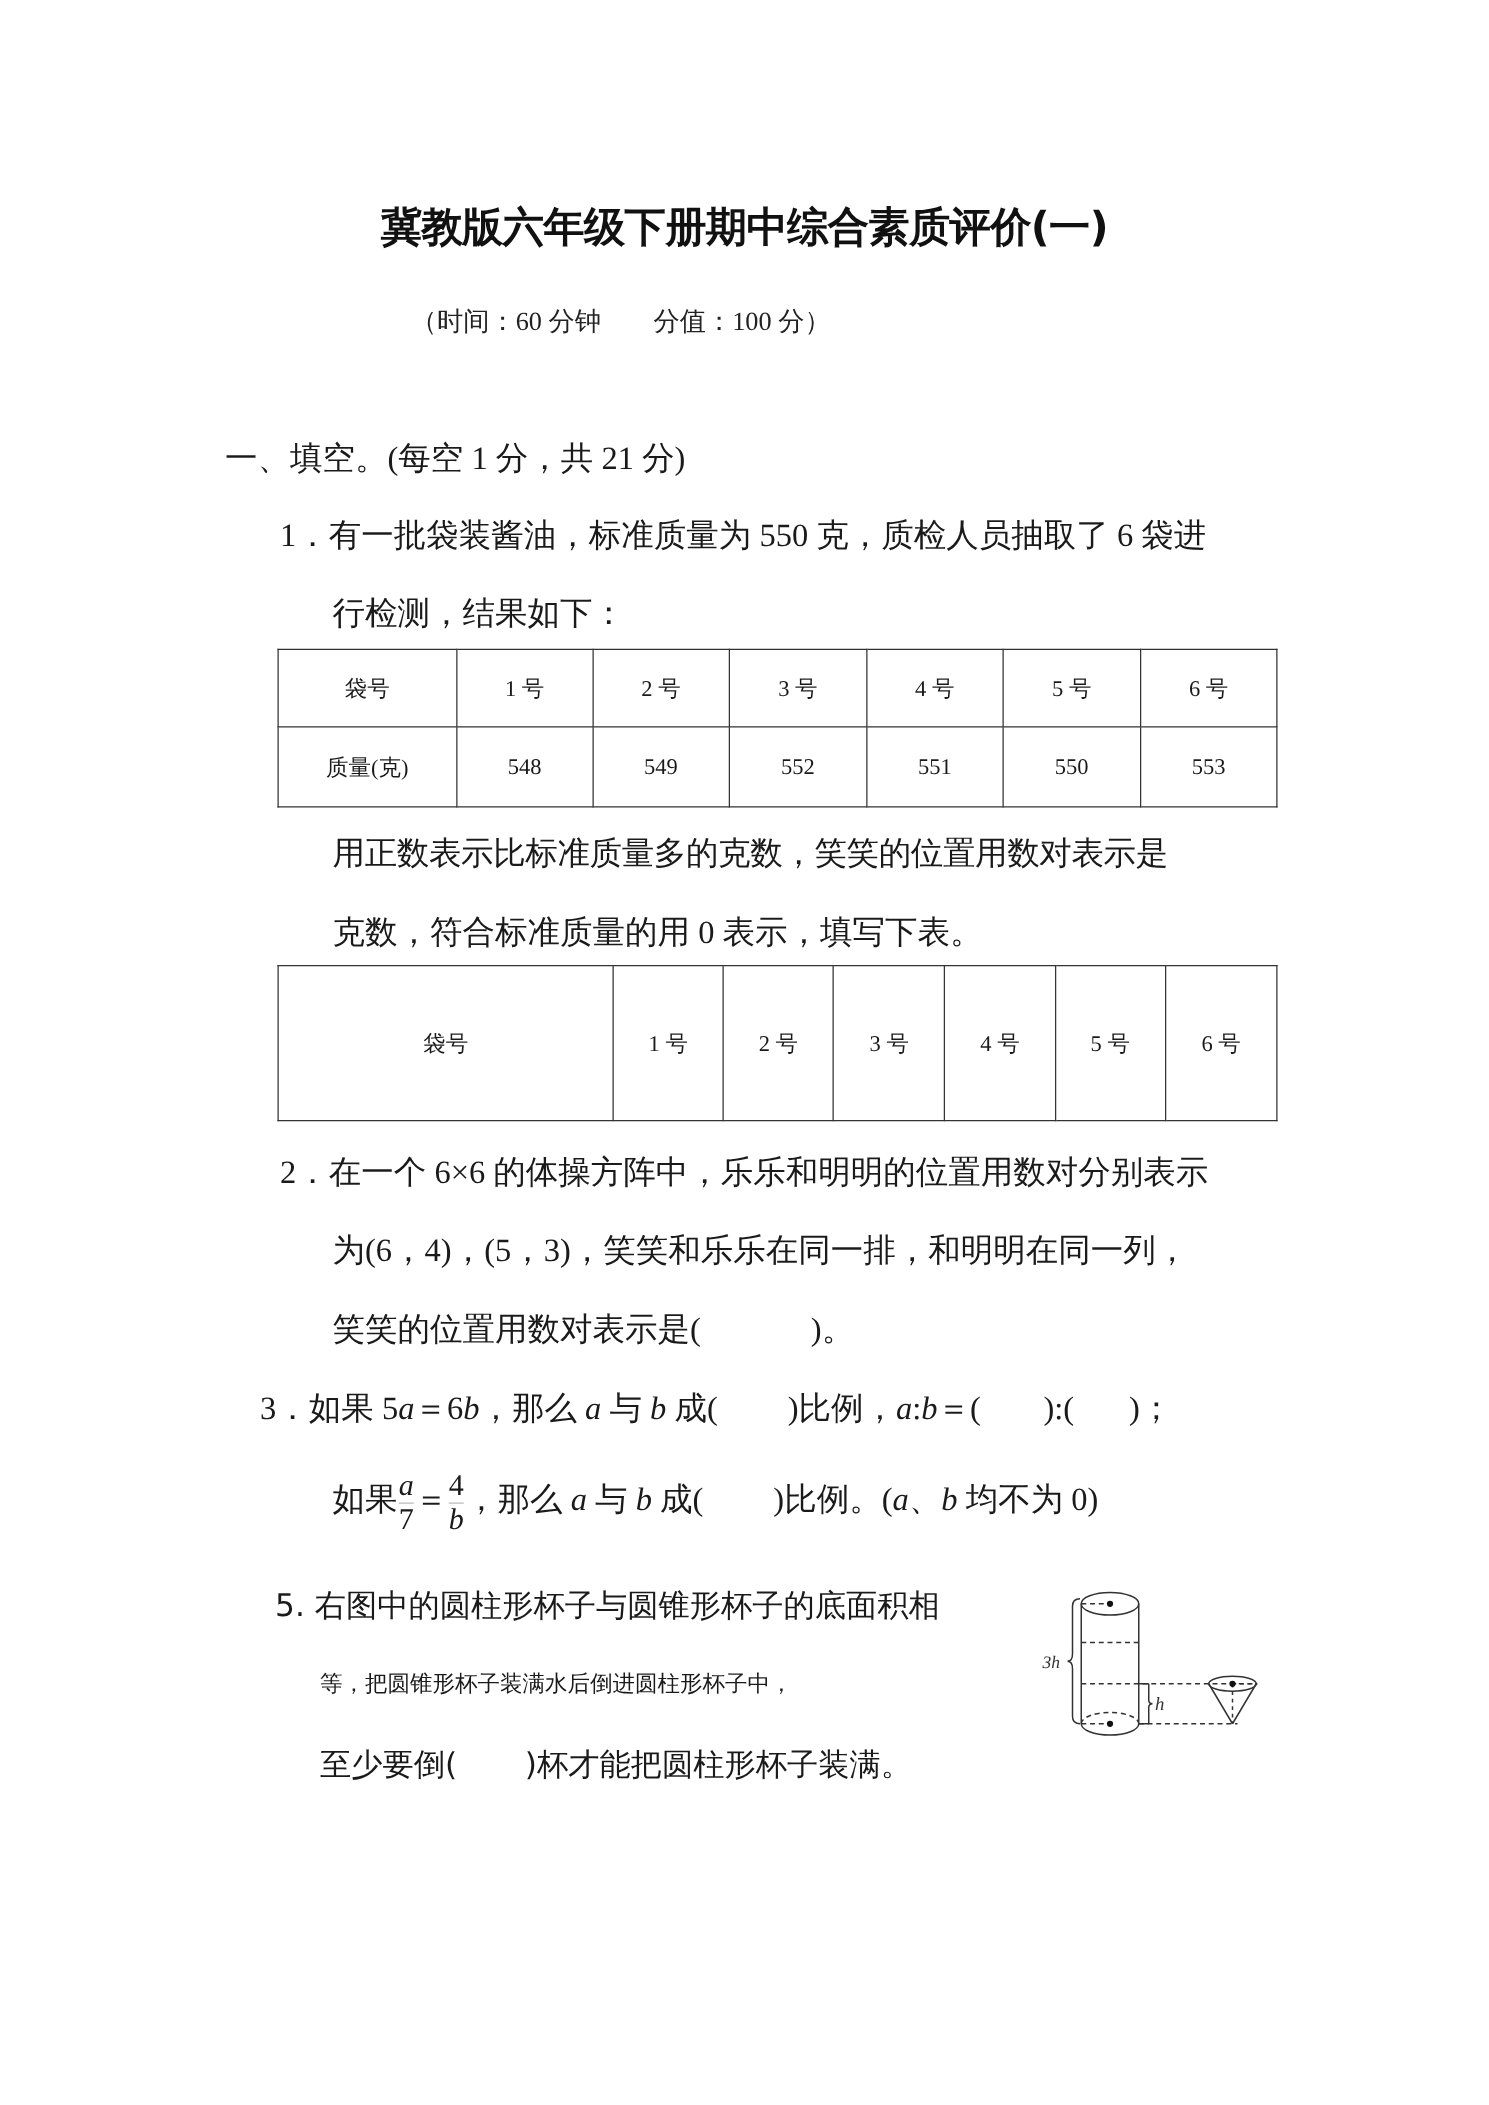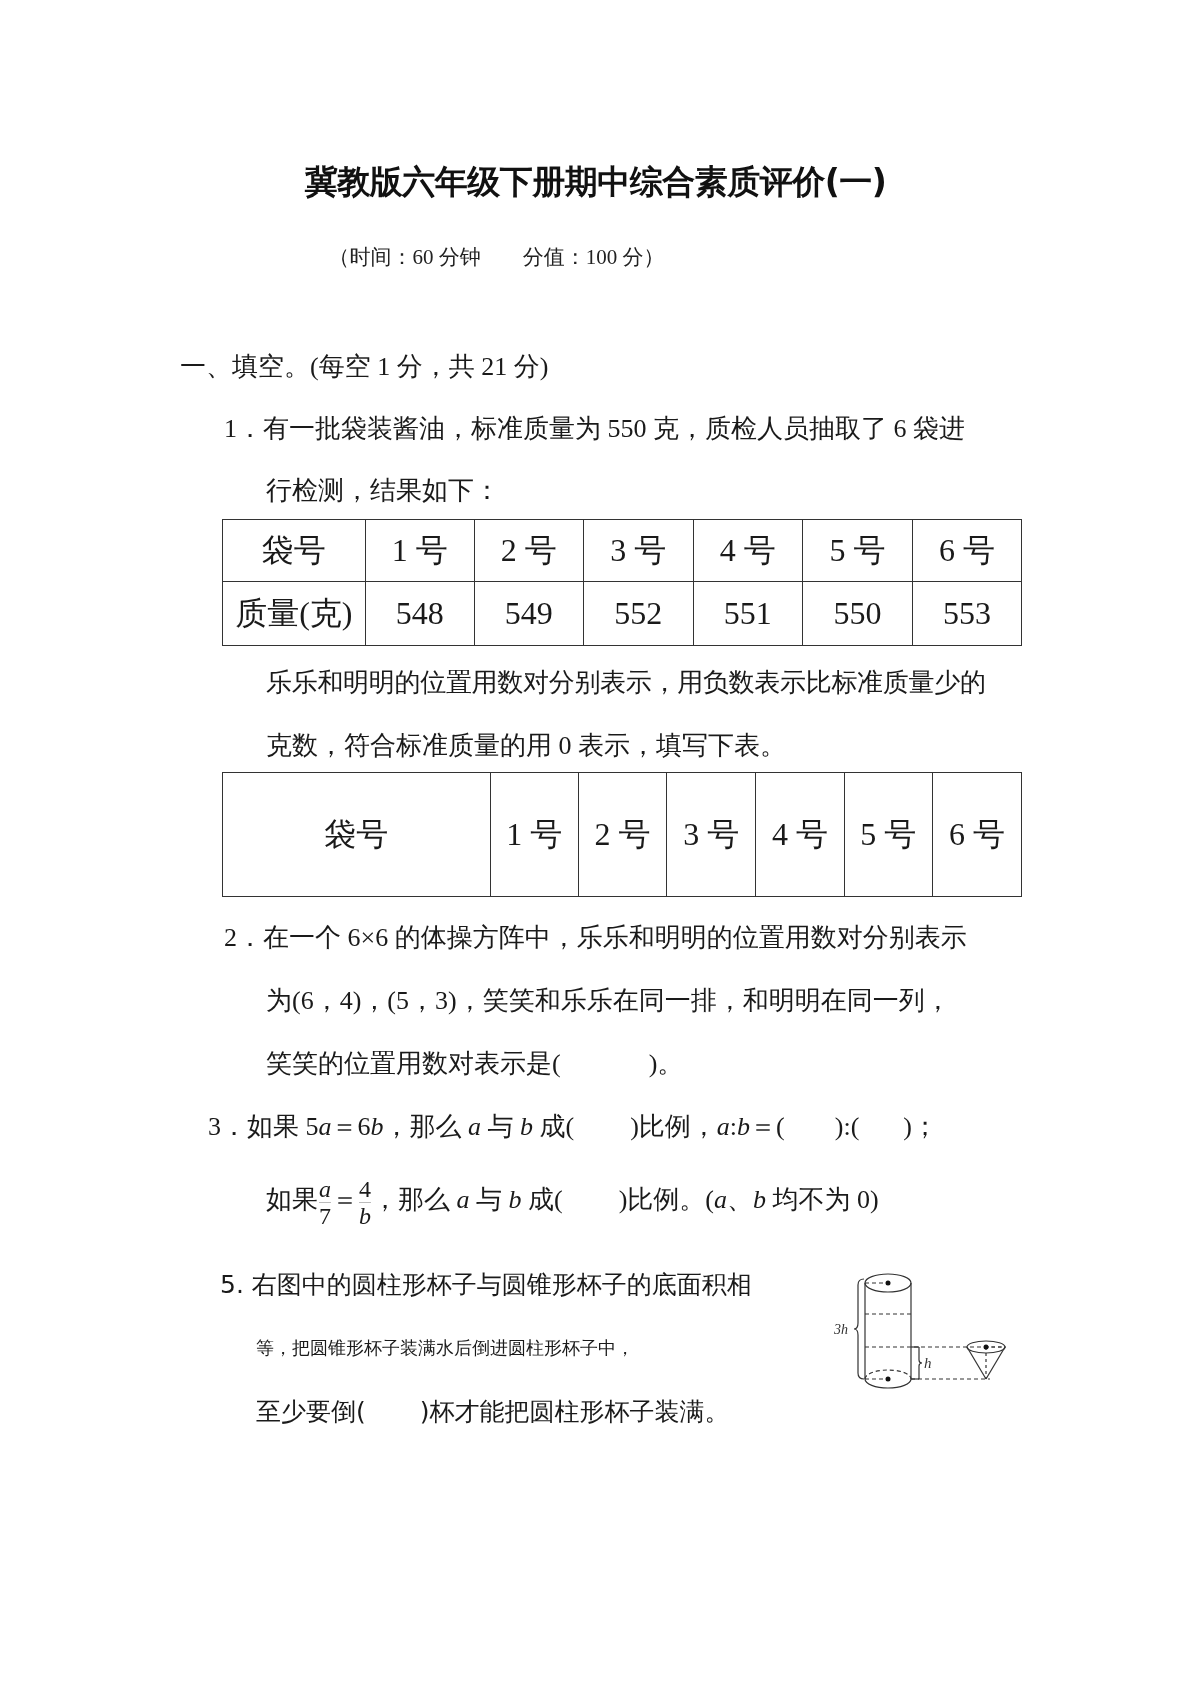--- a/index.html
+++ b/index.html
@@ -4,21 +4,21 @@
 <style>
   html, body { margin: 0; padding: 0; background: #ffffff; }
   body { width: 1191px; height: 1684px; position: relative; overflow: hidden;
          font-family: "Liberation Serif", "DejaVu Serif", serif; color: #1a1a1a; }
   .abs { position: absolute; white-space: nowrap; }
   .title { left: 0; width: 1191px; top: 160px; text-align: center;
            font-family: "DejaVu Sans", "Liberation Sans", sans-serif; font-weight: bold;
            font-size: 33px; letter-spacing: -0.5px; color: #111; }
   .subtitle { left: 0; width: 993px; top: 243px; text-align: center; font-size: 21px; color: #222; }
   .line { font-size: 26px; line-height: 30px; }
-  table.grid { position: absolute; border-collapse: collapse; font-size: 32px; padding-left: 27px; }
+  table.grid { position: absolute; border-collapse: collapse; font-size: 18px; padding-left: 27px; }
   table.grid td { border: 1.5px solid #333; text-align: center; vertical-align: middle; padding: 0; }
   .it { font-style: italic; }
   .frac { display: inline-block; vertical-align: middle; text-align: center; line-height: 26px; margin: 0 1px; }
   .frac span { display: block; font-size: 24px; }
   .frac .num { border-bottom: 1px solid #bbb; }
   .gap { display: inline-block; }
 </style>
 </head>
 <body>
 
@@ -46,21 +46,21 @@
     <td>548</td>
     <td>549</td>
     <td>552</td>
     <td>551</td>
     <td>550</td>
     <td>553</td>
   </tr>
 </tbody>
   </table>
 
-<div class="abs line" style="left:266px; top:668px; letter-spacing:-0.3px;">乐乐和明明的位置用数对分别表示，用负数表示比标准质量少的</div>
+<div class="abs line" style="left:266px; top:668px; letter-spacing:-0.3px;">用正数表示比标准质量多的克数，笑笑的位置用数对表示是</div>
 <div class="abs line" style="left:266px; top:731px;">克数，符合标准质量的用 0 表示，填写下表。</div>
 
 <table class="grid" style="left:222px; top:772px; width:800px; height:125px;">
   <tbody>
       <tr style="height:63px;">
     <td style="width:270px;">袋号</td>
     <td style="width:88px;">1 号</td>
     <td style="width:88px;">2 号</td>
     <td style="width:89px;">3 号</td>
     <td style="width:88px;">4 号</td>

